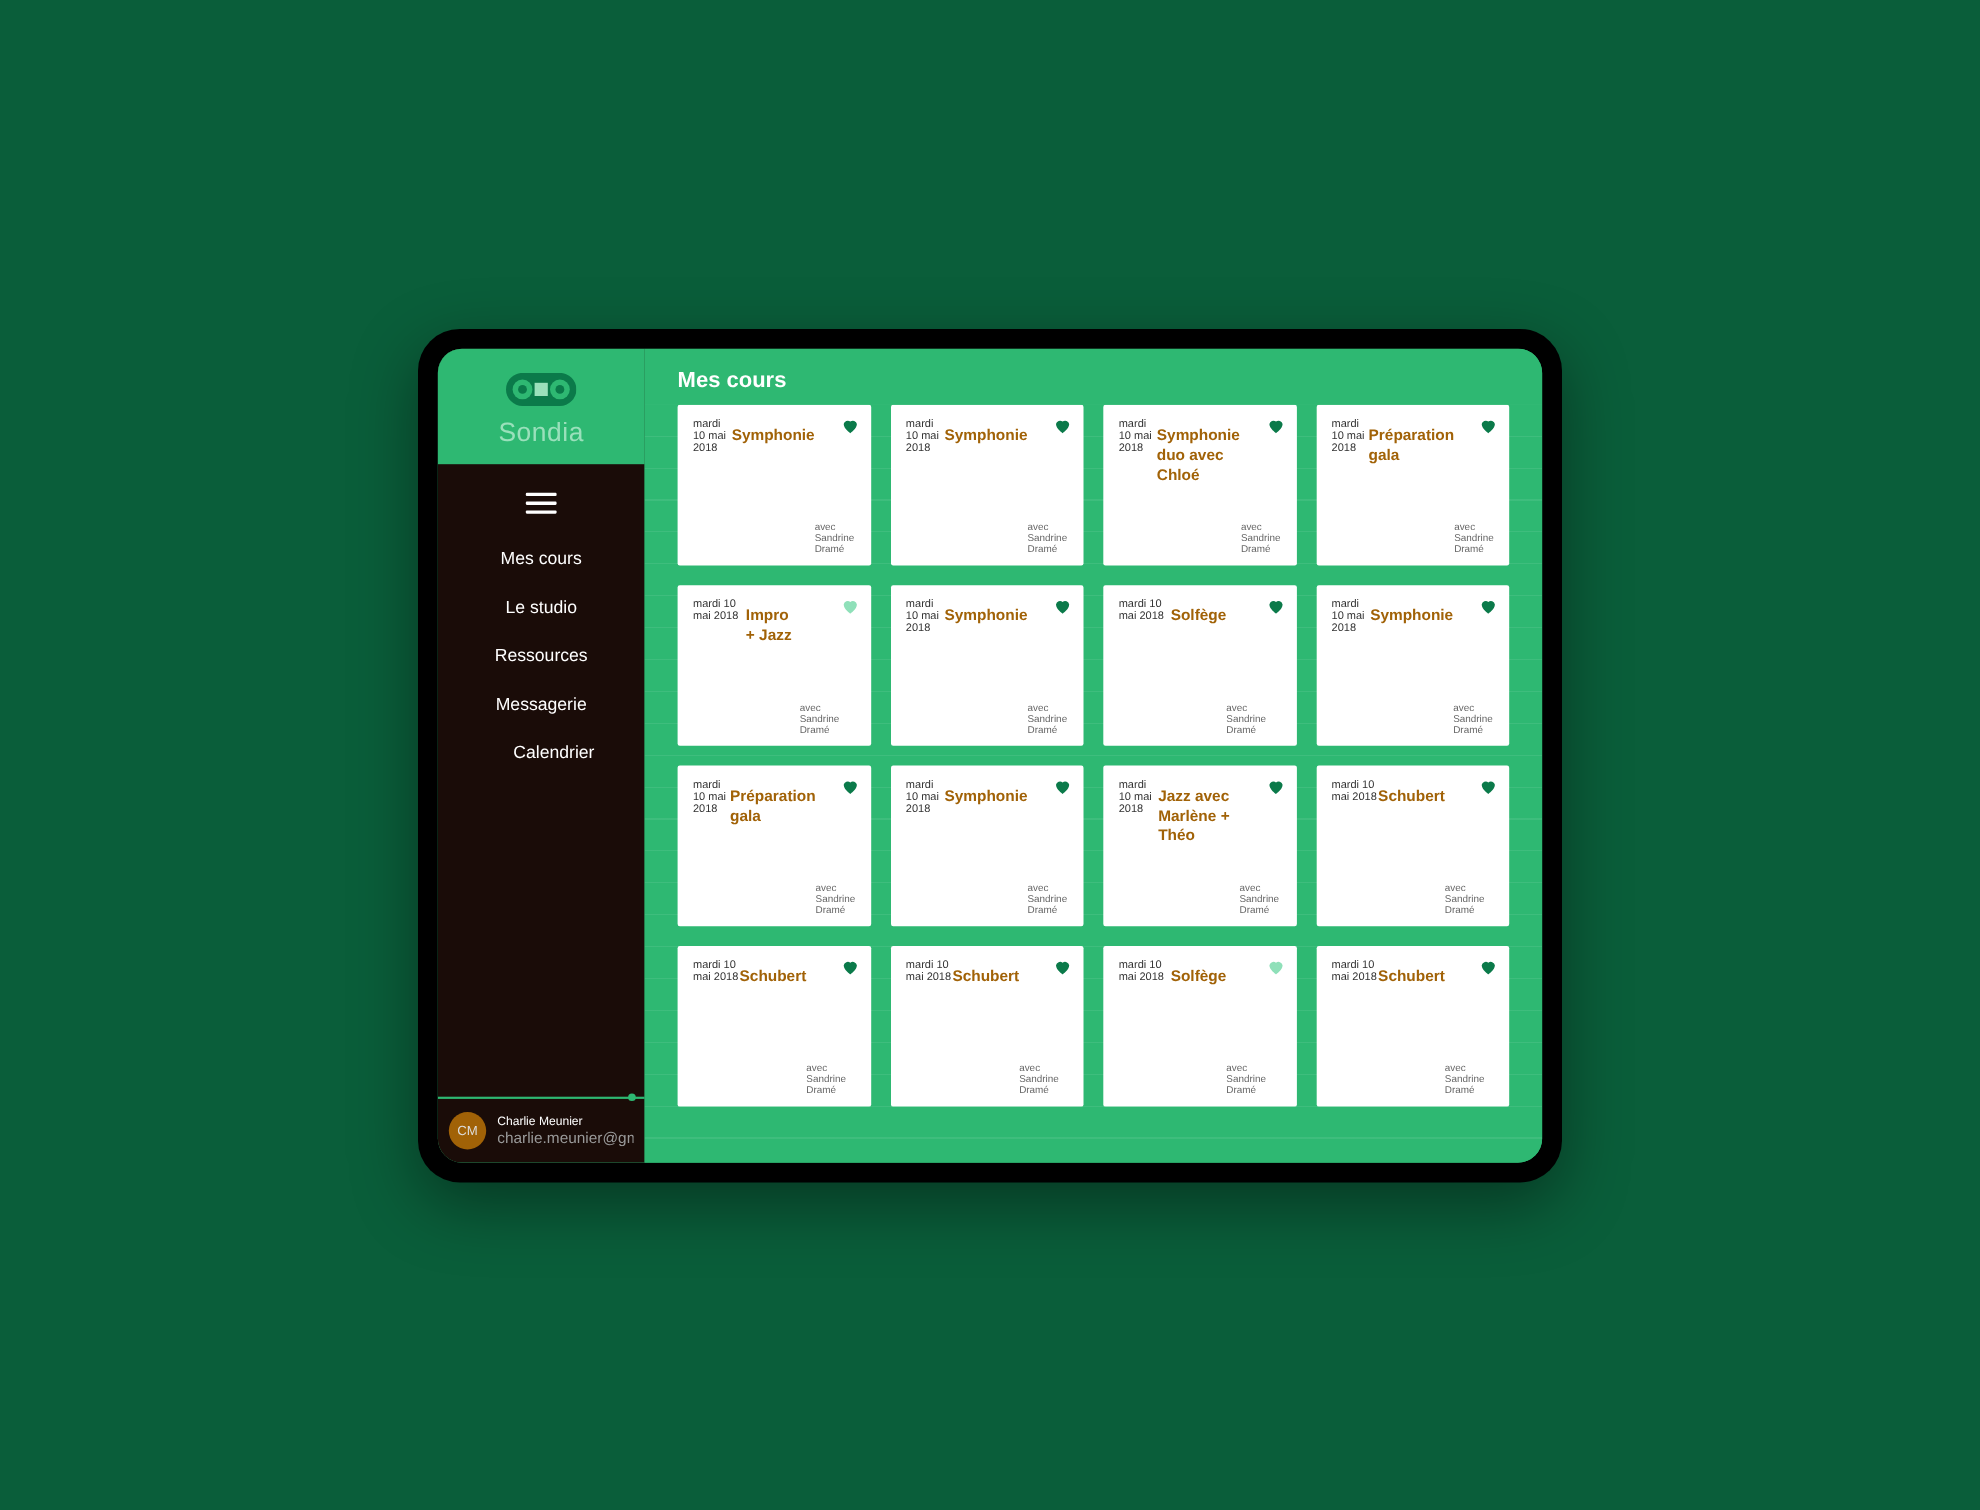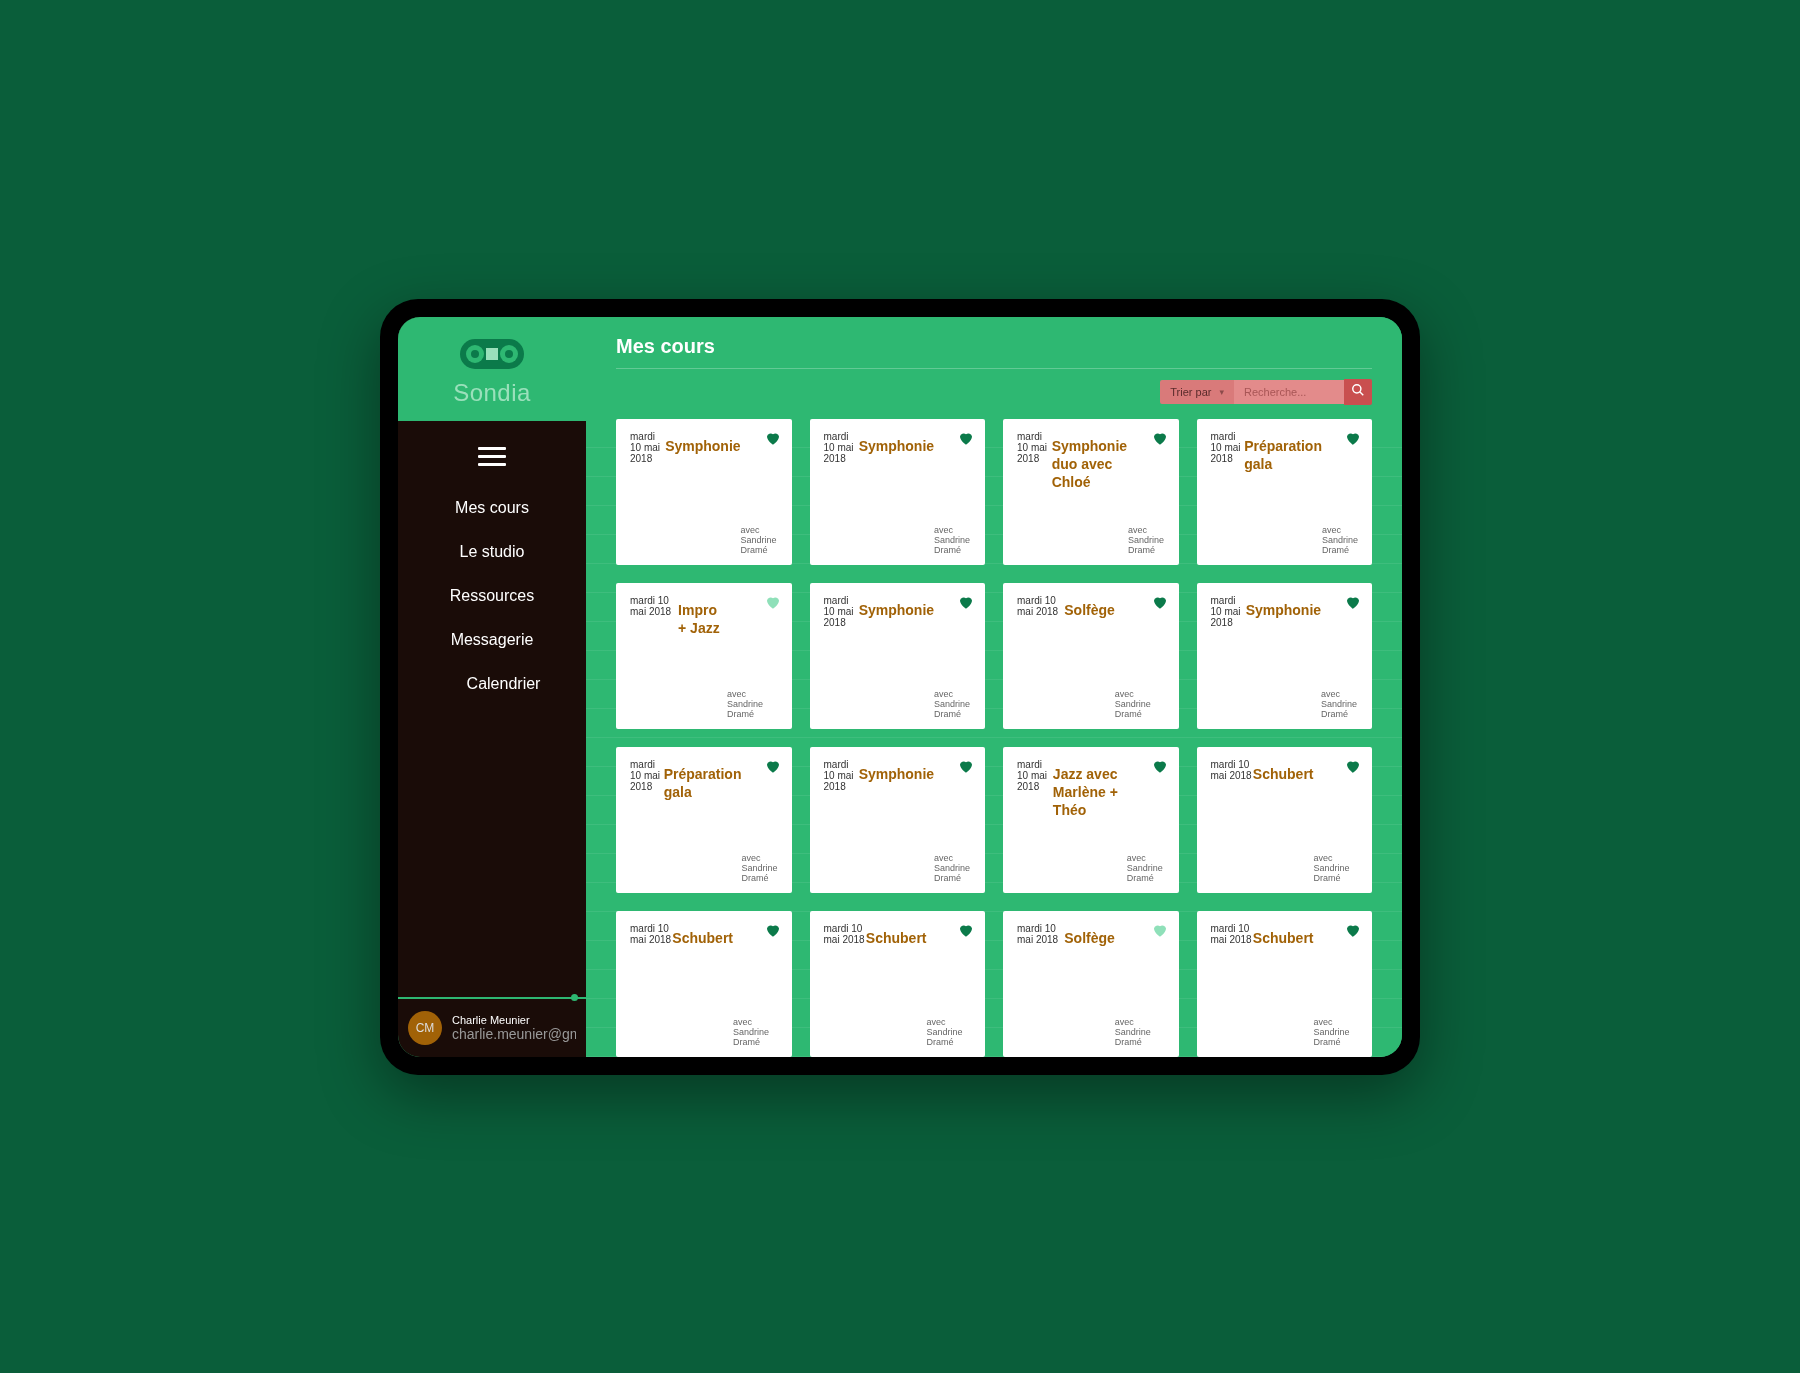--- a/index.html
+++ b/index.html
@@ -248,35 +248,20 @@
         <div class="user-text">
           <div class="user-name">Charlie Meunier</div>
           <div class="user-email">charlie.meunier@gmail.com</div>
         </div>
       </div>
     </aside>
 
     <main class="main">
       <h1 class="page-title">Mes cours</h1>
 
-      <div class="toolbar">
-        <div class="sort">
-          <span>Trier par</span>
-          <span class="chev">▾</span>
-        </div>
-        <input class="search" type="text" placeholder="Recherche..." style="">
-        <div class="search-btn">
-          <span>
-            <svg width="14" height="14" viewBox="0 0 24 24" fill="none" stroke="#fff" stroke-width="2.5">
-              <circle cx="10" cy="10" r="7"></circle>
-              <line x1="21" y1="21" x2="15" y2="15"></line>
-            </svg>
-          </span>
-        </div>
-      </div>
 
       <div class="grid" id="grid">
           <div class="card">
             <div class="card-date">mardi 10 mai 2018</div>
             <div class="card-title">Symphonie</div>
             <div class="card-with">avec Sandrine Dramé</div>
             <span class="heart fav">
               <svg width="18" height="18" viewBox="0 0 24 24">
                 <path d="M12 21s-8-5.3-8-11a5 5 0 0 1 8-3 5 5 0 0 1 8 3c0 5.7-8 11-8 11z"></path>
               </svg>

